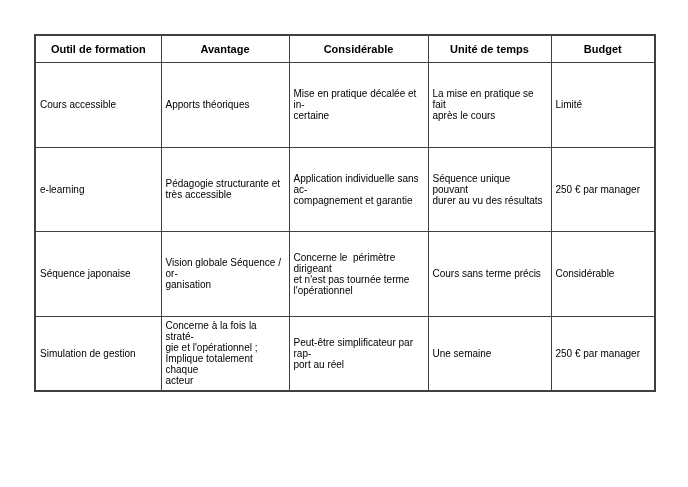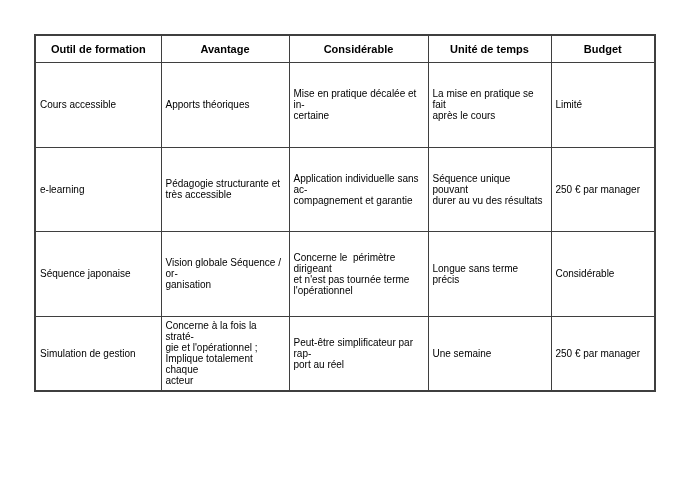--- a/index.html
+++ b/index.html
@@ -90,21 +90,21 @@
 durer au vu des résultats</td>
         <td>250 € par manager</td>
       </tr>
       <tr class="r3">
         <td>Séquence japonaise</td>
         <td>Vision globale Séquence / or-
 ganisation</td>
         <td>Concerne le  périmètre dirigeant
 et n'est pas tournée terme
 l'opérationnel</td>
-        <td>Longue sans terme précis</td>
+        <td>Cours sans terme précis</td>
         <td>Considérable</td>
       </tr>
       <tr class="r4">
         <td>Simulation de gestion</td>
         <td>Concerne à la fois la straté-
 gie et l'opérationnel ;
 Implique totalement chaque
 acteur</td>
         <td>Peut-être simplificateur par rap-
 port au réel</td>

